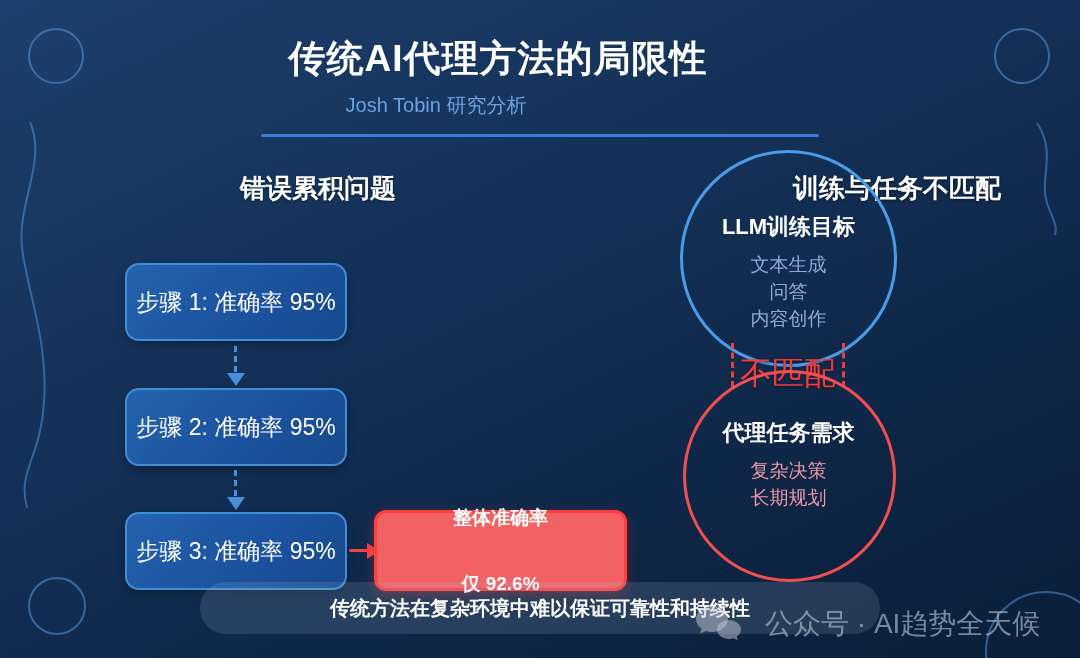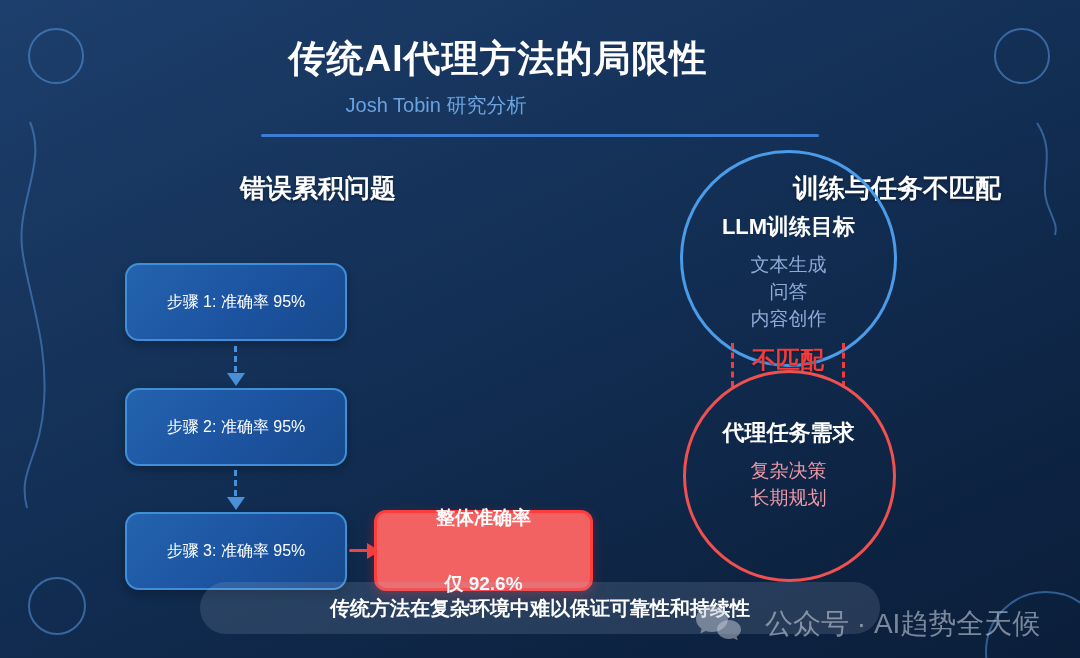--- a/index.html
+++ b/index.html
@@ -41,21 +41,21 @@
   .header-left{left:168px;top:171px;}
   .header-right{left:747px;top:171px;}
 
   
   .step-box{
     left:125px;width:222px;height:78px;
     background:linear-gradient(135deg,#2463ae 0%,#1c53a0 55%,#174a8c 100%);
     border:2px solid #3f8fd8;
     border-radius:14px;
     display:flex;align-items:center;justify-content:center;
-    color:#ffffff;font-size:16px;font-weight:400;
+    color:#ffffff;font-size:23px;font-weight:400;
     box-shadow:0 4px 10px rgba(0,0,0,.25);
     box-sizing:border-box;
   }
   .step-1{top:263px;}
   .step-2{top:388px;}
   .step-3{top:512px;}
 
   .dash-connector{
     left:234px;width:0;height:26px;
     border-left:3px dashed #4a90d8;
@@ -76,21 +76,21 @@
     background:#f04545;border-radius:2px;
   }
   .red-arrow-head{
     left:367px;top:543px;width:0;height:0;
     border-top:8px solid transparent;
     border-bottom:8px solid transparent;
     border-left:13px solid #f04545;
   }
 
   .result-box{
-    left:374px;top:510px;width:219px;height:81px;
+    left:374px;top:510px;width:253px;height:81px;
     background:#f26262;
     border:3px solid #ff3d3d;
     border-radius:12px;
     display:flex;flex-direction:column;align-items:center;justify-content:center;
     color:#ffffff;font-size:19px;font-weight:700;line-height:27px;
     box-shadow:0 4px 12px rgba(220,40,40,.35);
     box-sizing:border-box;
     gap:39px;
   }
 
@@ -115,23 +115,23 @@
   .ct-agent{left:680px;top:418px;}
   .circle-title{
     color:#ffffff;font-size:22px;font-weight:800;
     margin:0 0 9px 0;
   }
   .circle-item{font-size:19px;line-height:27px;}
   .llm-item{color:#90aad6;}
   .agent-item{color:#ee98a6;}
 
   .mismatch-label{
-    left:740px;top:344px;width:96px;
+    left:740px;top:352px;width:96px;
     text-align:center;
-    color:#f23b3b;font-size:24px;font-weight:700;
+    color:#f23b3b;font-size:32px;font-weight:400;
     text-shadow:0 1px 2px rgba(0,0,0,.5);
   }
   .mismatch-tick{
     width:0;height:44px;top:343px;
     border-left:3px dashed #f23b3b;
   }
   .mt-left{left:731px;}
   .mt-right{left:842px;}
 
   

